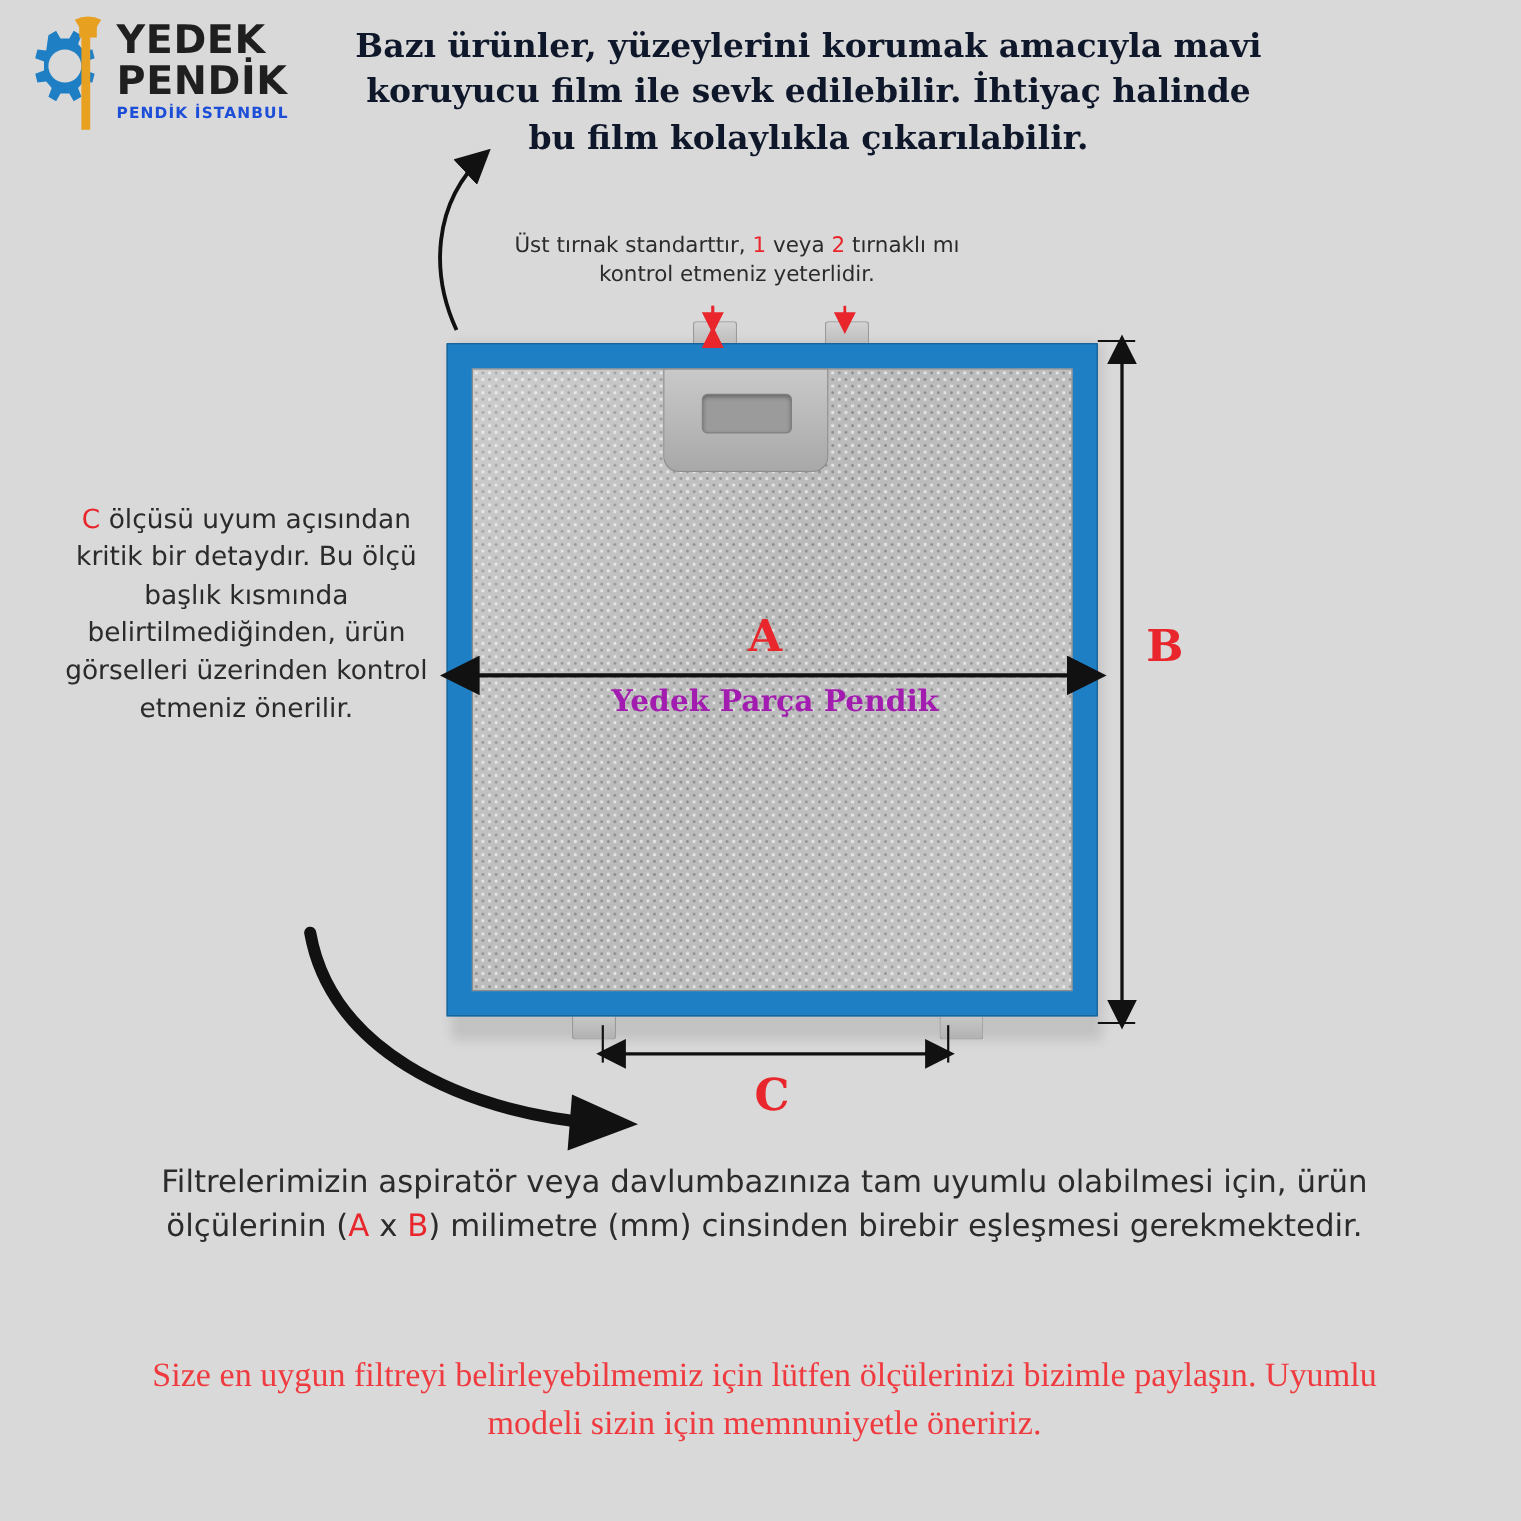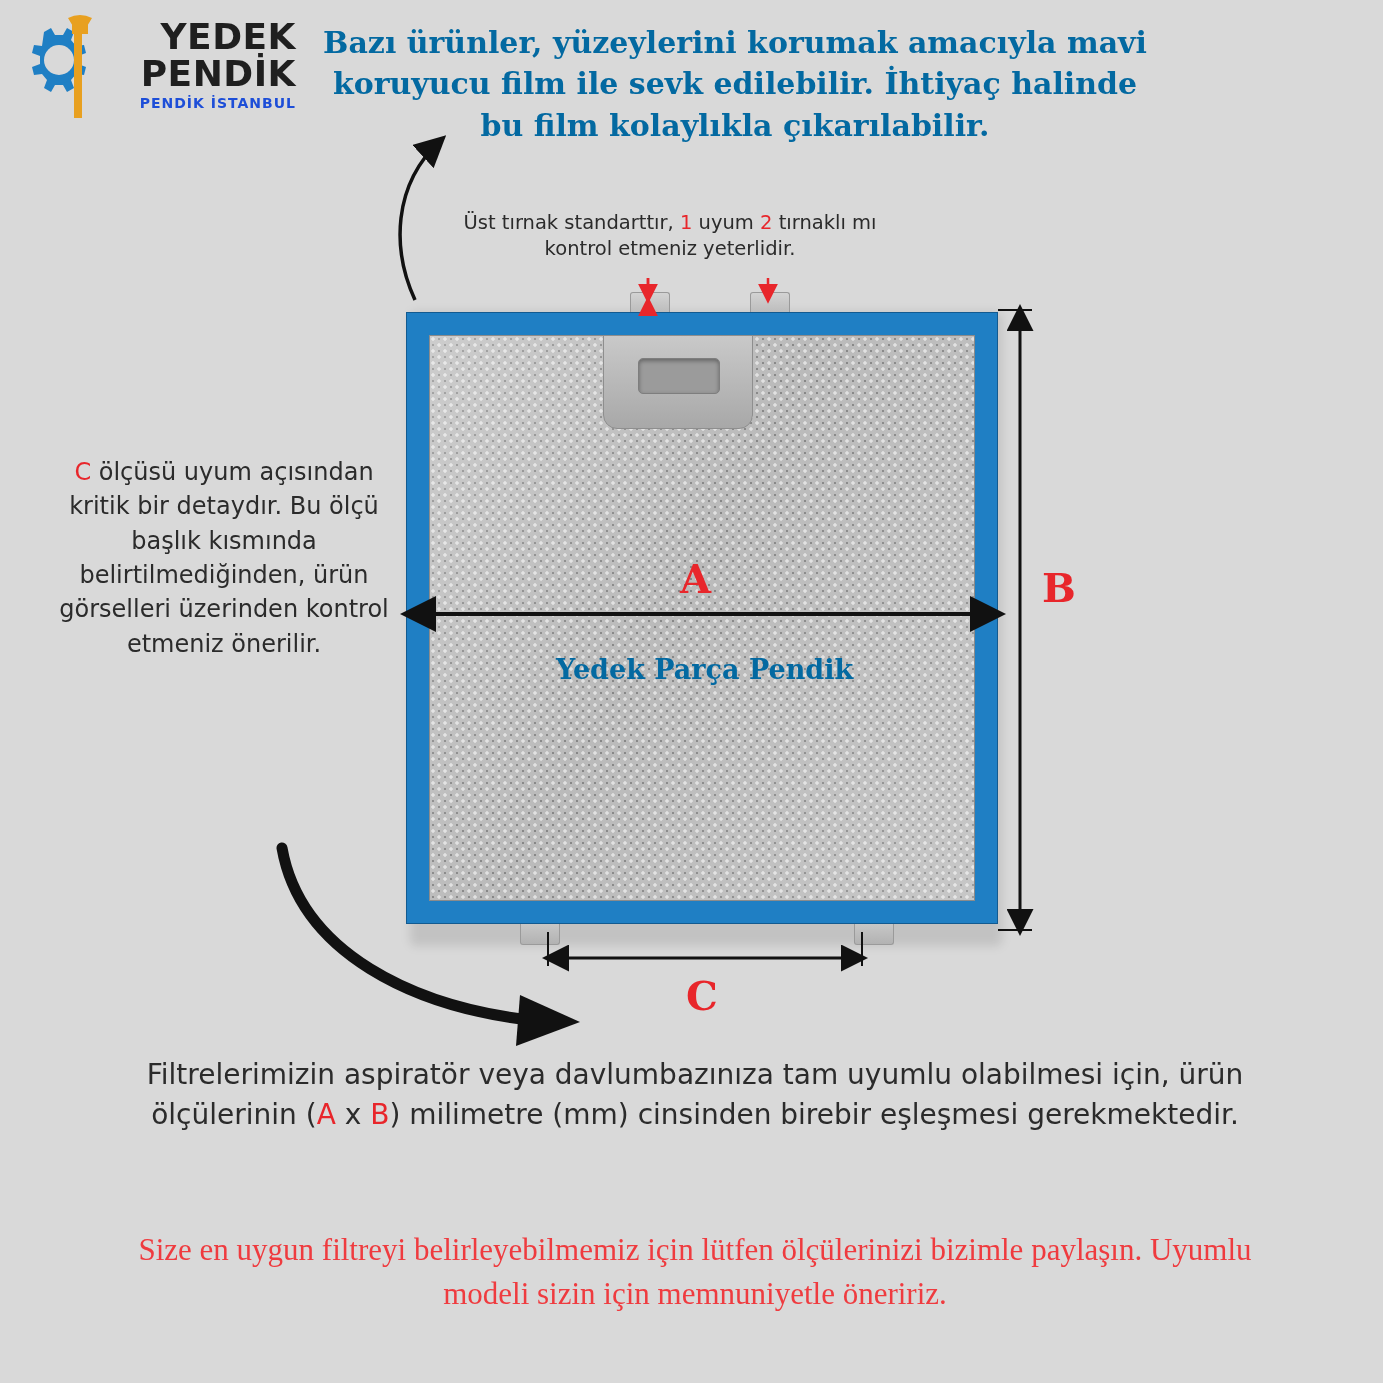--- a/index.html
+++ b/index.html
@@ -32,21 +32,21 @@
     left: 2px;
     top: 8px;
     width: 100px;
     height: 112px;
   }
   .logo-text {
     position: absolute;
     left: 98px;
     top: 12px;
     width: 190px;
-    text-align: right;
+    text-align: left;
   }
   .logo-line {
     font-family: "DejaVu Sans", sans-serif;
     font-weight: bold;
     font-size: 36px;
     letter-spacing: 0.5px;
     color: #1f1f1f;
     line-height: 1.04;
   }
   .logo-sub {
@@ -62,21 +62,21 @@
   .headline {
     position: absolute;
     left: 320px;
     top: 22px;
     width: 830px;
     text-align: center;
     font-family: "DejaVu Serif", serif;
     font-weight: bold;
     font-size: 30px;
     line-height: 1.38;
-    color: #0369a1;
+    color: #0f172a;
   }
 
   
   .tirnak-note {
     position: absolute;
     left: 455px;
     top: 210px;
     width: 430px;
     text-align: center;
     font-family: "DejaVu Sans", sans-serif;
@@ -210,25 +210,25 @@
     left: 686px;
     top: 972px;
     font-family: "DejaVu Serif", serif;
     font-weight: bold;
     font-size: 40px;
     color: #e8262b;
   }
   .brand-on-mesh {
     position: absolute;
     left: 556px;
-    top: 654px;
+    top: 622px;
     font-family: "DejaVu Serif", serif;
     font-weight: bold;
     font-size: 27px;
-    color: #0369a1;
+    color: #a21caf;
   }
 
   
   .left-text {
     position: absolute;
     left: 44px;
     top: 455px;
     width: 360px;
     text-align: center;
     font-family: "DejaVu Sans", sans-serif;
@@ -292,21 +292,21 @@
     <div class="logo-text">
       <div class="logo-line">YEDEK</div>
       <div class="logo-line">PENDİK</div>
       <div class="logo-sub">PENDİK İSTANBUL</div>
     </div>
   </div>
 
   <div class="headline">Bazı ürünler, yüzeylerini korumak amacıyla mavi koruyucu film ile sevk edilebilir. İhtiyaç halinde bu film kolaylıkla çıkarılabilir.</div>
 
   <div class="tirnak-note">
-    <span>Üst tırnak standarttır, </span><span class="red">1</span><span> uyum </span><span class="red">2</span><span> tırnaklı mı kontrol etmeniz yeterlidir.</span>
+    <span>Üst tırnak standarttır, </span><span class="red">1</span><span> veya </span><span class="red">2</span><span> tırnaklı mı kontrol etmeniz yeterlidir.</span>
   </div>
 
   <div class="filter-wrap">
     <div class="filter-shadow"></div>
     <div class="tab-top t1"></div>
     <div class="tab-top t2"></div>
     <div class="tab-bottom b1"></div>
     <div class="tab-bottom b2"></div>
     <div class="frame">
       <div class="frame-inner">

